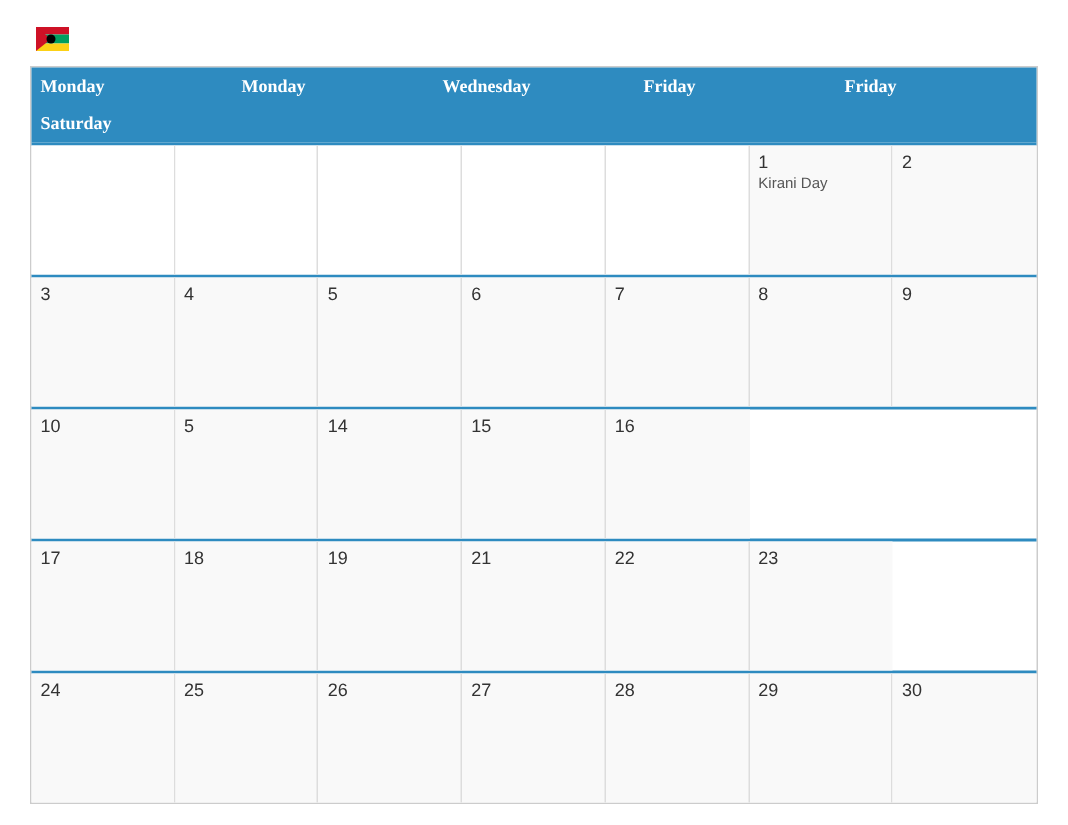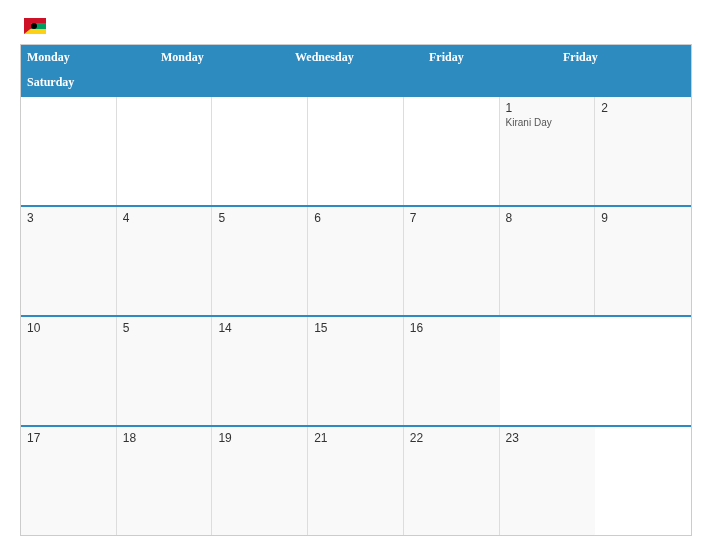--- a/index.html
+++ b/index.html
@@ -214,15 +214,38 @@
           <div class="cal-cell">
             <span class="day-number">21</span>
           </div>
           <div class="cal-cell">
             <span class="day-number">22</span>
           </div>
           <div class="cal-cell">
             <span class="day-number">23</span>
           </div>
         </div>
+        <div class="cal-week">
+          <div class="cal-cell">
+            <span class="day-number">24</span>
+          </div>
+          <div class="cal-cell">
+            <span class="day-number">25</span>
+          </div>
+          <div class="cal-cell">
+            <span class="day-number">26</span>
+          </div>
+          <div class="cal-cell">
+            <span class="day-number">27</span>
+          </div>
+          <div class="cal-cell">
+            <span class="day-number">28</span>
+          </div>
+          <div class="cal-cell">
+            <span class="day-number">29</span>
+          </div>
+          <div class="cal-cell">
+            <span class="day-number">30</span>
+          </div>
+        </div>
       </div>
   </div>
 </div>
 
 </body></html>

